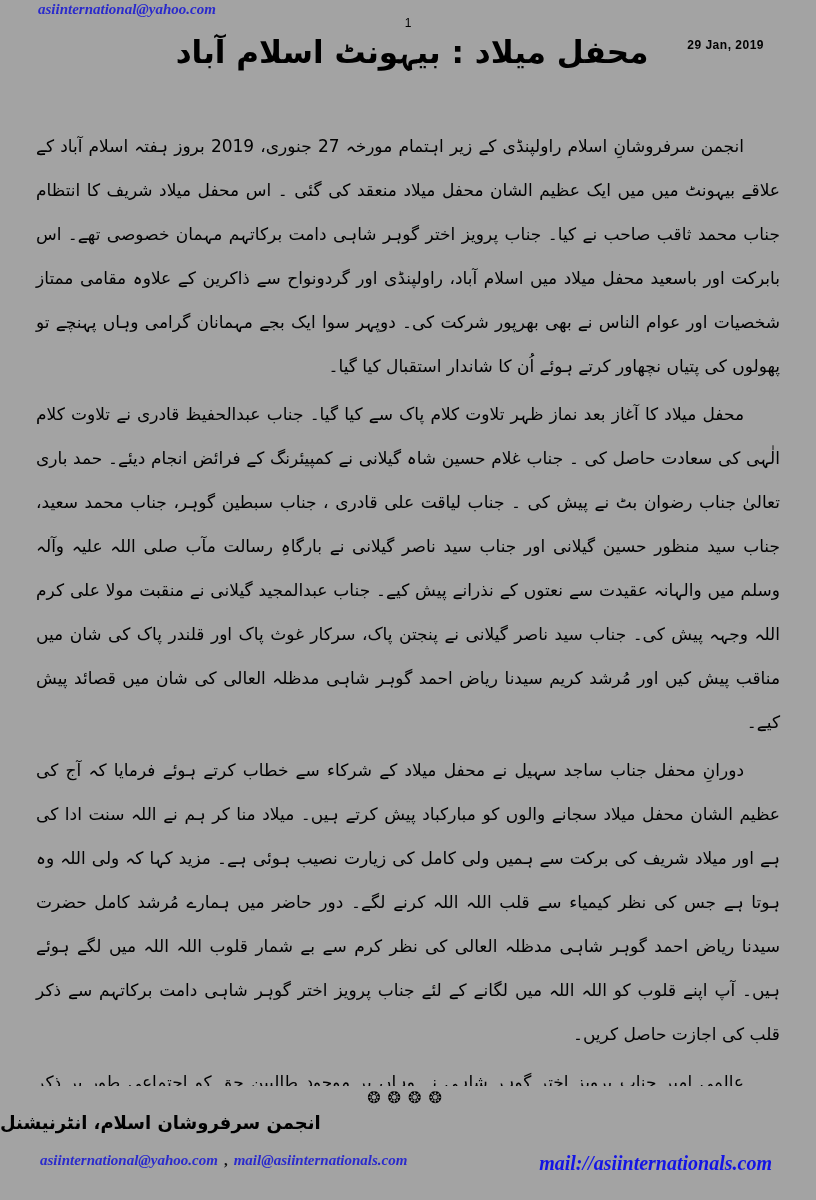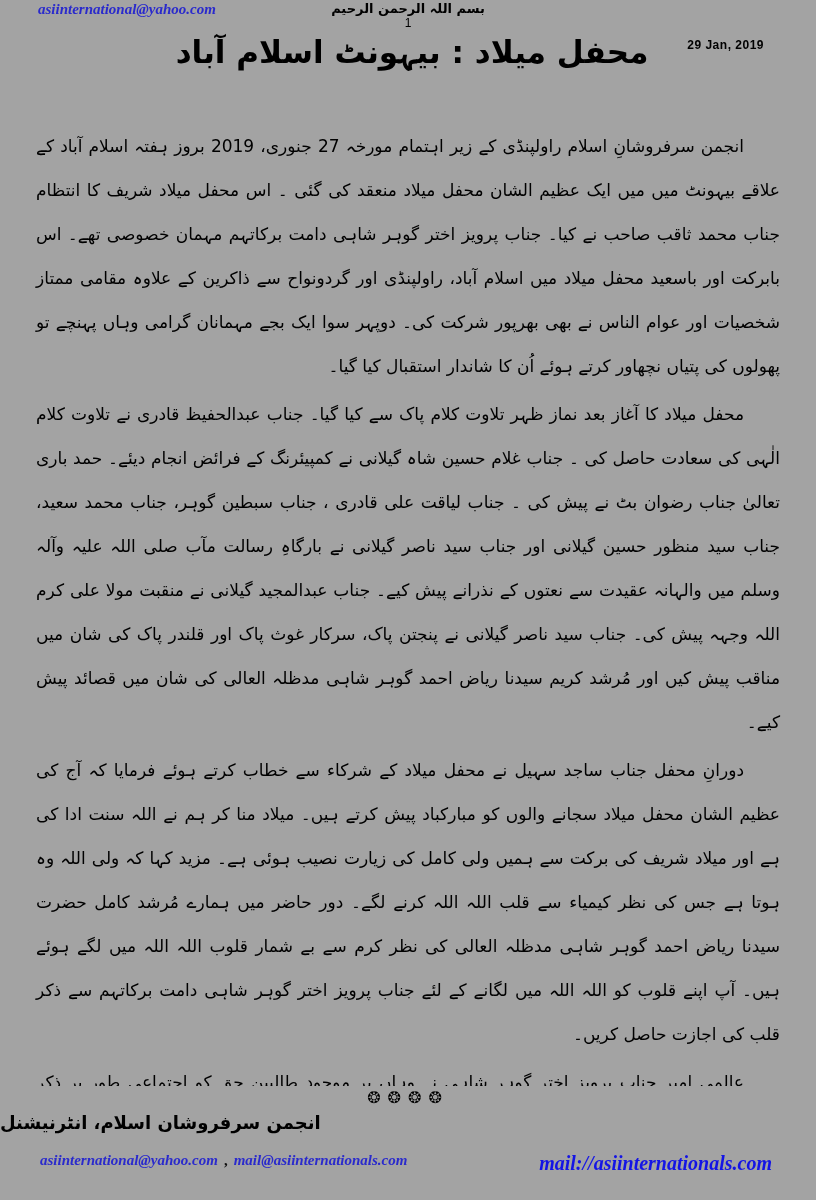--- a/index.html
+++ b/index.html
@@ -86,21 +86,20 @@
   }
 </style>
 </head>
 <body>
 
 <div class="page">
 
   <div class="header">
     <a class="email-top" href="#" style="color:#2a2acc;">asiinternational@yahoo.com</a>
 
-    <div class="bismillah urdu">بسم اللہ الرحمن الرحیم</div>
 
     <div class="page-number">1</div>
 
     <div class="date">29 Jan, 2019</div>
 
     <h1 class="doc-title urdu">محفل میلاد : بیہونٹ اسلام آباد</h1>
   </div>
 
   <div class="body-text urdu">
     <p class="para">انجمن سرفروشانِ اسلام راولپنڈی کے زیر اہتمام مورخہ 27 جنوری، 2019 بروز ہفتہ اسلام آباد کے علاقے بیہونٹ میں میں ایک عظیم الشان محفل میلاد منعقد کی گئی ۔ اس محفل میلاد شریف کا انتظام جناب محمد ثاقب صاحب نے کیا۔ جناب پرویز اختر گوہر شاہی دامت برکاتہم مہمان خصوصی تھے۔ اس بابرکت اور باسعید محفل میلاد میں اسلام آباد، راولپنڈی اور گردونواح سے ذاکرین کے علاوہ مقامی ممتاز شخصیات اور عوام الناس نے بھی بھرپور شرکت کی۔ دوپہر سوا ایک بجے مہمانان گرامی وہاں پہنچے تو پھولوں کی پتیاں نچھاور کرتے ہوئے اُن کا شاندار استقبال کیا گیا۔</p>

